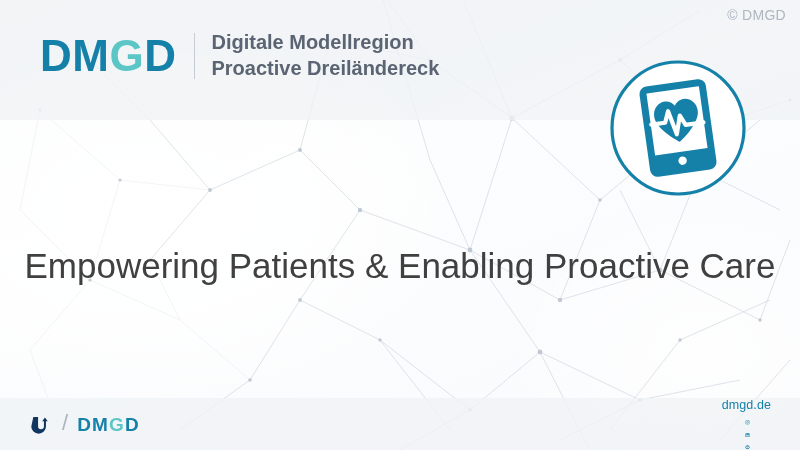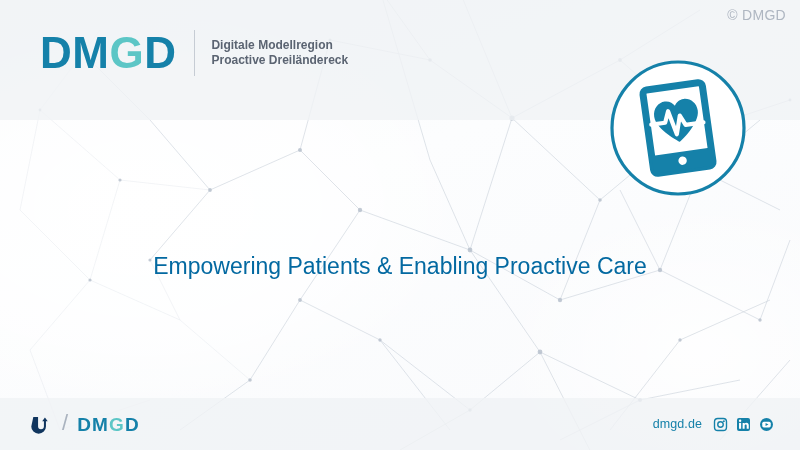--- a/index.html
+++ b/index.html
@@ -76,21 +76,21 @@
   .logo-word .d2 { color: #1581a9; }
 
   .logo-divider {
     width: 1px;
     height: 46px;
     background: #c6ccd4;
     margin: 0 16px 0 18px;
   }
   .logo-sub {
     color: #5b6472;
-    font-size: 12px;
+    font-size: 20px;
     font-weight: 600;
     line-height: 1.28;
     white-space: nowrap;
   }
 
   .copyright {
     position: absolute;
     right: 14px;
     top: 7px;
     font-size: 14px;
@@ -127,22 +127,22 @@
     color: #5cbcc6;
     font-size: 45px;
     font-weight: 700;
     letter-spacing: -0.3px;
     line-height: 1.05;
     text-align: center;
     margin: 0 0 6px 0;
     white-space: nowrap;
   }
   .subtitle {
-    color: #0369a1;
-    font-size: 23px;
+    color: #404040;
+    font-size: 35px;
     font-weight: 400;
     line-height: 1.15;
     text-align: center;
     margin: 14px 0 0 0;
     white-space: nowrap;
   }
 
   
   .footer-inner {
     position: absolute;
@@ -179,20 +179,21 @@
   .footer-word .d2 { color: #1581a9; }
 
   .footer-right {
     position: absolute;
     right: 26px;
     top: 0;
     height: 52px;
     display: flex;
     align-items: center;
     gap: 8px;
+    flex-direction: column;
   }
   .site-url {
     color: #1581a9;
     font-size: 12.5px;
     font-weight: 400;
     letter-spacing: 0.1px;
     margin-right: 3px;
   }
   .social-ico { display: block; width: 15px; height: 15px; }
 </style>

